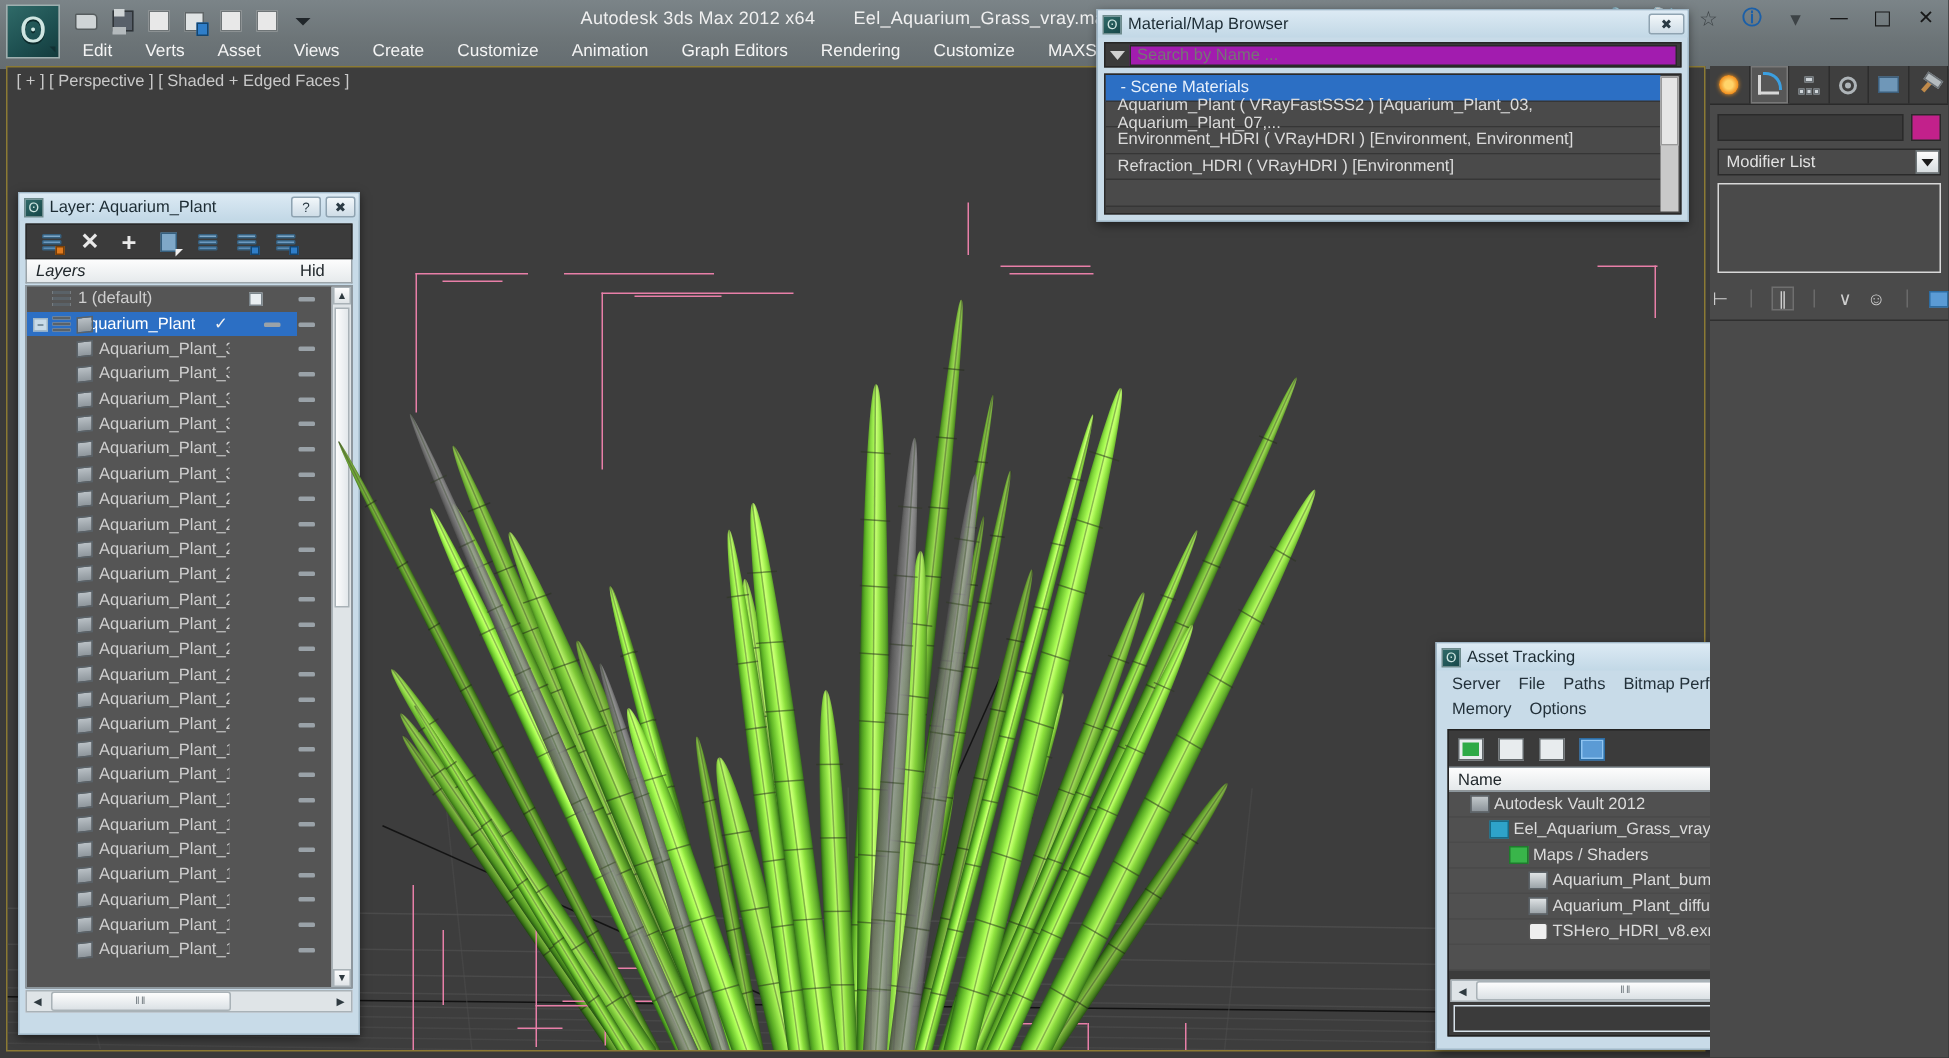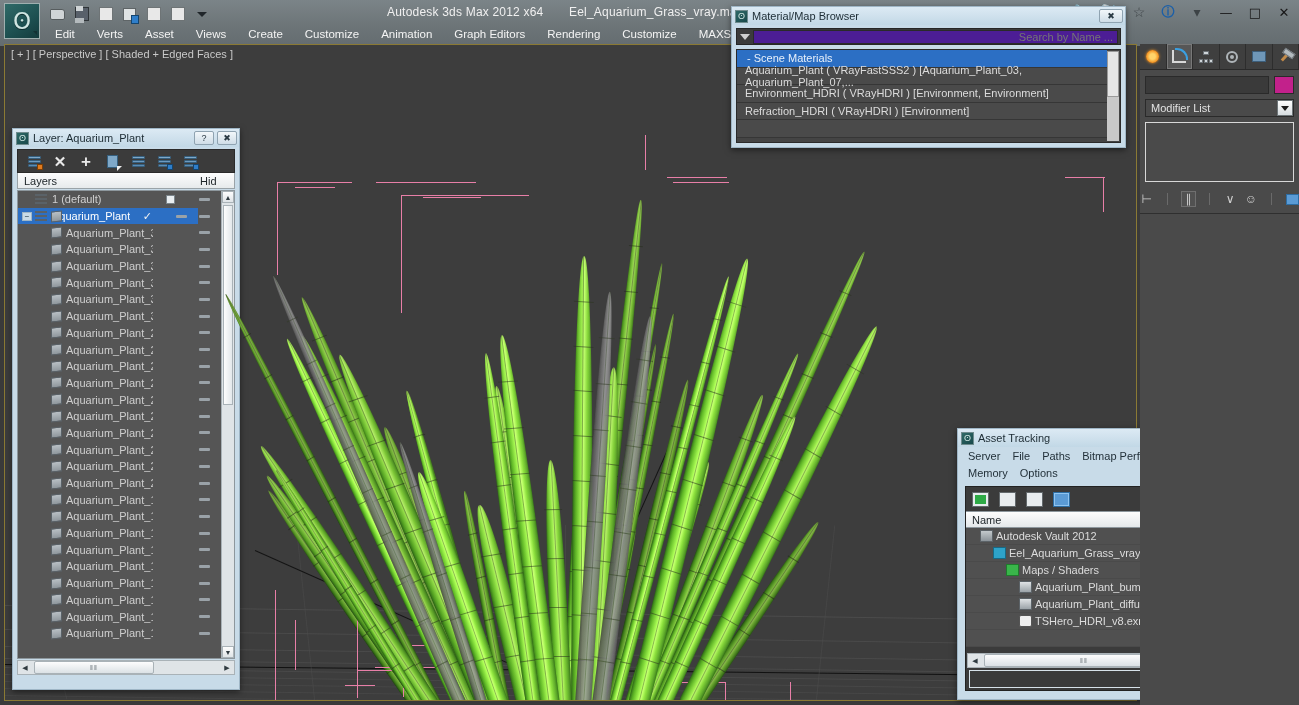--- a/index.html
+++ b/index.html
@@ -159,21 +159,21 @@
   .ltool .dotb { position: absolute; right: -1px; bottom: -1px; width: 6px; height: 6px; background: #2f7ec9; border: 1px solid #14456f; }
   .ltool .xm { color: #e9e9e9; font-size: 15px; font-weight: bold; line-height: 1; }
   .ltool .pl { color: #e9e9e9; font-size: 17px; font-weight: bold; line-height: 1; }
   .ltool .pg { width: 11px; height: 13px; background: #7fa8c8; border: 1px solid #36607f; }
   .ltool .cur { position: absolute; right: -2px; bottom: -2px; width: 0; height: 0; border-left: 5px solid #f0f0f0; border-bottom: 5px solid transparent; }
 
   .layer-head {
     height: 16px; background: linear-gradient(#fdfdfd,#e6eaec); border: 1px solid #9aa3a8; border-top: none;
     display: flex; align-items: center; font-size: 11px; color: #20272b;
   }
-  .layer-head .c1 { flex: 1; padding-left: 6px; }
+  .layer-head .c1 { flex: 1; padding-left: 6px; font-style: italic; }
   .layer-head .c2 { width: 34px; }
   .layer-head .c3 { width: 34px; }
   .layer-list {
     position: absolute; left: 0; right: 0; top: 41px; bottom: 16px;
     background: #555; border: 1px solid #8d979d; overflow: hidden;
   }
   .lrow {
     height: 16.7px; display: flex; align-items: center; font-size: 11px; color: #cfcfcf;
     padding-left: 4px;
   }
@@ -231,24 +231,23 @@
   .mat-search {
     height: 17px; background: #3b3b3b; border: 1px solid #262626; display: flex; align-items: center;
   }
   .mat-search .tri {
     width: 16px; display: flex; align-items: center; justify-content: center;
   }
   .mat-search .tri b {
     width: 0; height: 0; border-left: 5px solid transparent; border-right: 5px solid transparent; border-top: 6px solid #cfcfcf;
   }
   .mat-search input {
-    flex: 1; height: 14px; background: #4c1d95; border: 1px solid #2a2a2a; outline: none;
+    flex: 1; height: 14px; background: #a21caf; border: 1px solid #2a2a2a; outline: none;
     color: #b9b9b9; font-size: 11px; padding: 0 4px; font-family: "Liberation Sans", sans-serif;
     margin-right: 2px;
-    text-align: right;
   }
   .mat-list {
     position: absolute; left: 0; right: 0; top: 21px; bottom: 0;
     background: #444; border: 1px solid #2a2a2a; overflow: hidden;
   }
   .mrow { height: 17.5px; display: flex; align-items: center; font-size: 11px; color: #dcdcdc;
     padding-left: 8px; border-bottom: 1px solid #363636; background: #4a4a4a; }
   .mrow.grp { background: #2c6fc4; color: #e7f0fb; padding-left: 6px; }
   .mrow.grp .mn { margin-left: 4px; }
   .mrow.empty { background: #4a4a4a; }

